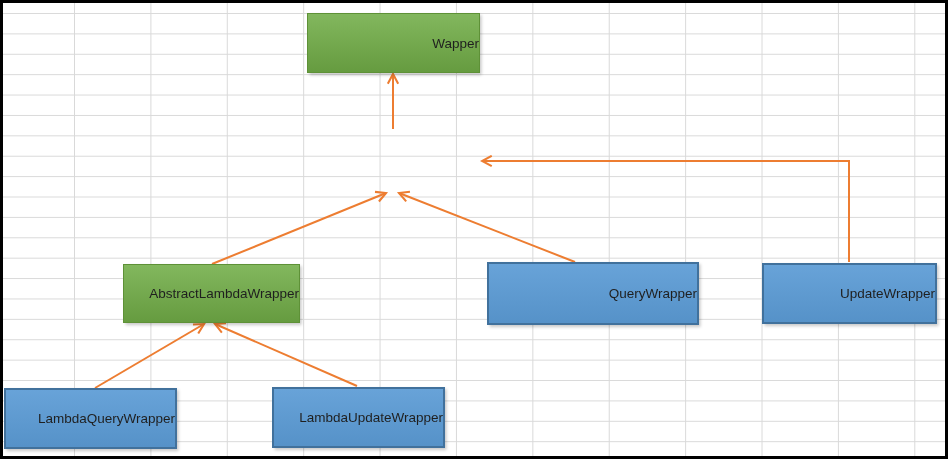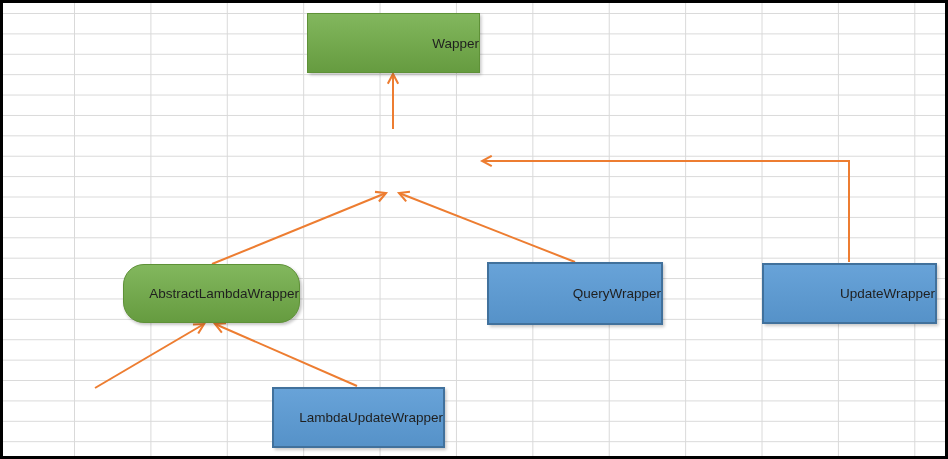--- a/index.html
+++ b/index.html
@@ -86,26 +86,29 @@
       <polyline points="572,259 396,190" class="edge" marker-end="url(#arrowhead)"></polyline>
       <polyline points="846,259 846,158 479,158" class="edge" marker-end="url(#arrowhead)"></polyline>
       <polyline points="92,385 201,321" class="edge" marker-end="url(#arrowhead)"></polyline>
       <polyline points="354,383 212,321" class="edge" marker-end="url(#arrowhead)"></polyline>
     </svg>
 
   <div style="position:absolute; inset:0;">
       <div class="node green" style="left: 304px; top: 10px; width: 173px; height: 60px;">
         <span>Wapper</span>
       </div>
-      <div class="node green" style="left: 120px; top: 261px; width: 177px; height: 59px; border-radius: 21px;">
+      <div class="node green" style="left: 120px; top: 261px; width: 177px; height: 59px;">
         <span>AbstractLambdaWrapper</span>
       </div>
-      <div class="node blue" style="left: 484px; top: 259px; width: 176px; height: 63px;">
+      <div class="node blue" style="left: 484px; top: 259px; width: 212px; height: 63px;">
         <span>QueryWrapper</span>
       </div>
       <div class="node blue" style="left: 759px; top: 260px; width: 175px; height: 61px;">
         <span>UpdateWrapper</span>
+      </div>
+      <div class="node blue" style="left: 1px; top: 385px; width: 173px; height: 61px;">
+        <span>LambdaQueryWrapper</span>
       </div>
       <div class="node blue" style="left: 269px; top: 384px; width: 173px; height: 61px;">
         <span>LambdaUpdateWrapper</span>
       </div>
     </div>
 </div>
 
 </body></html>

